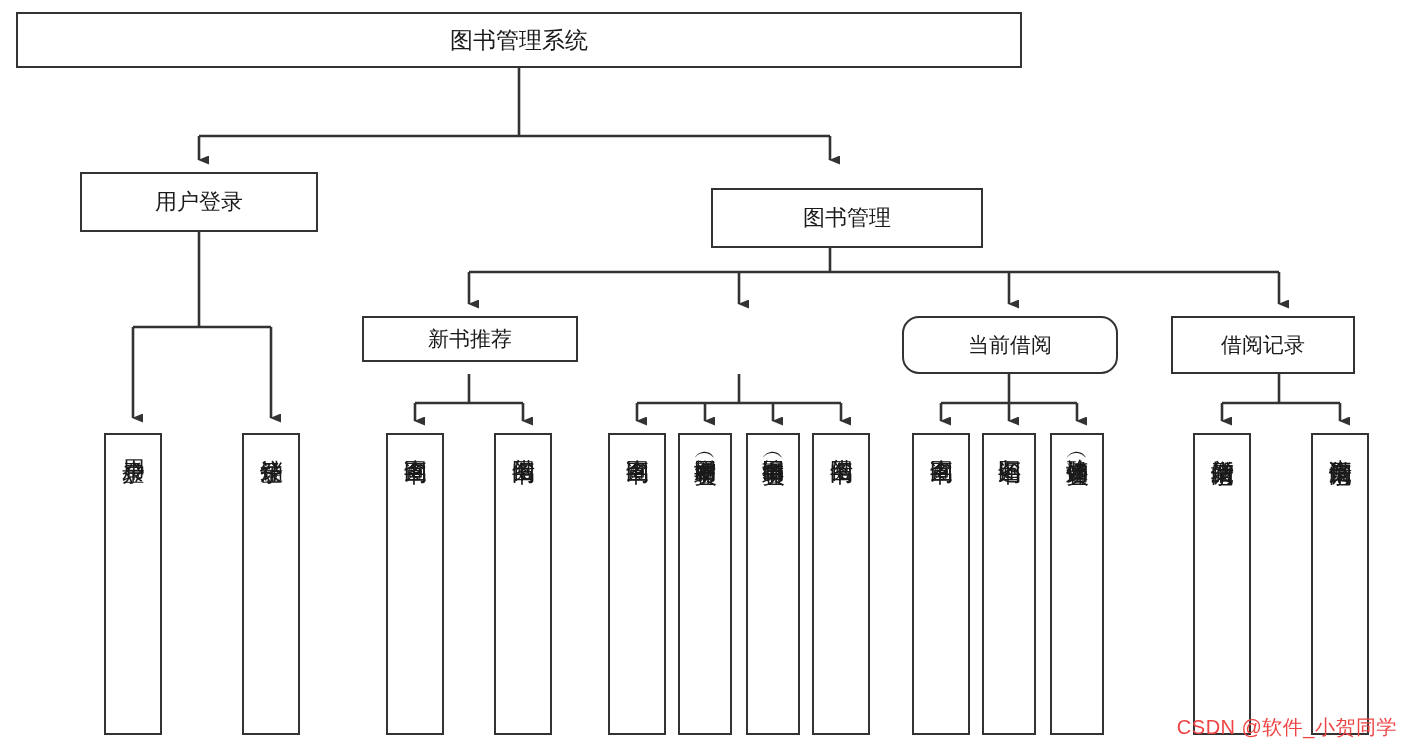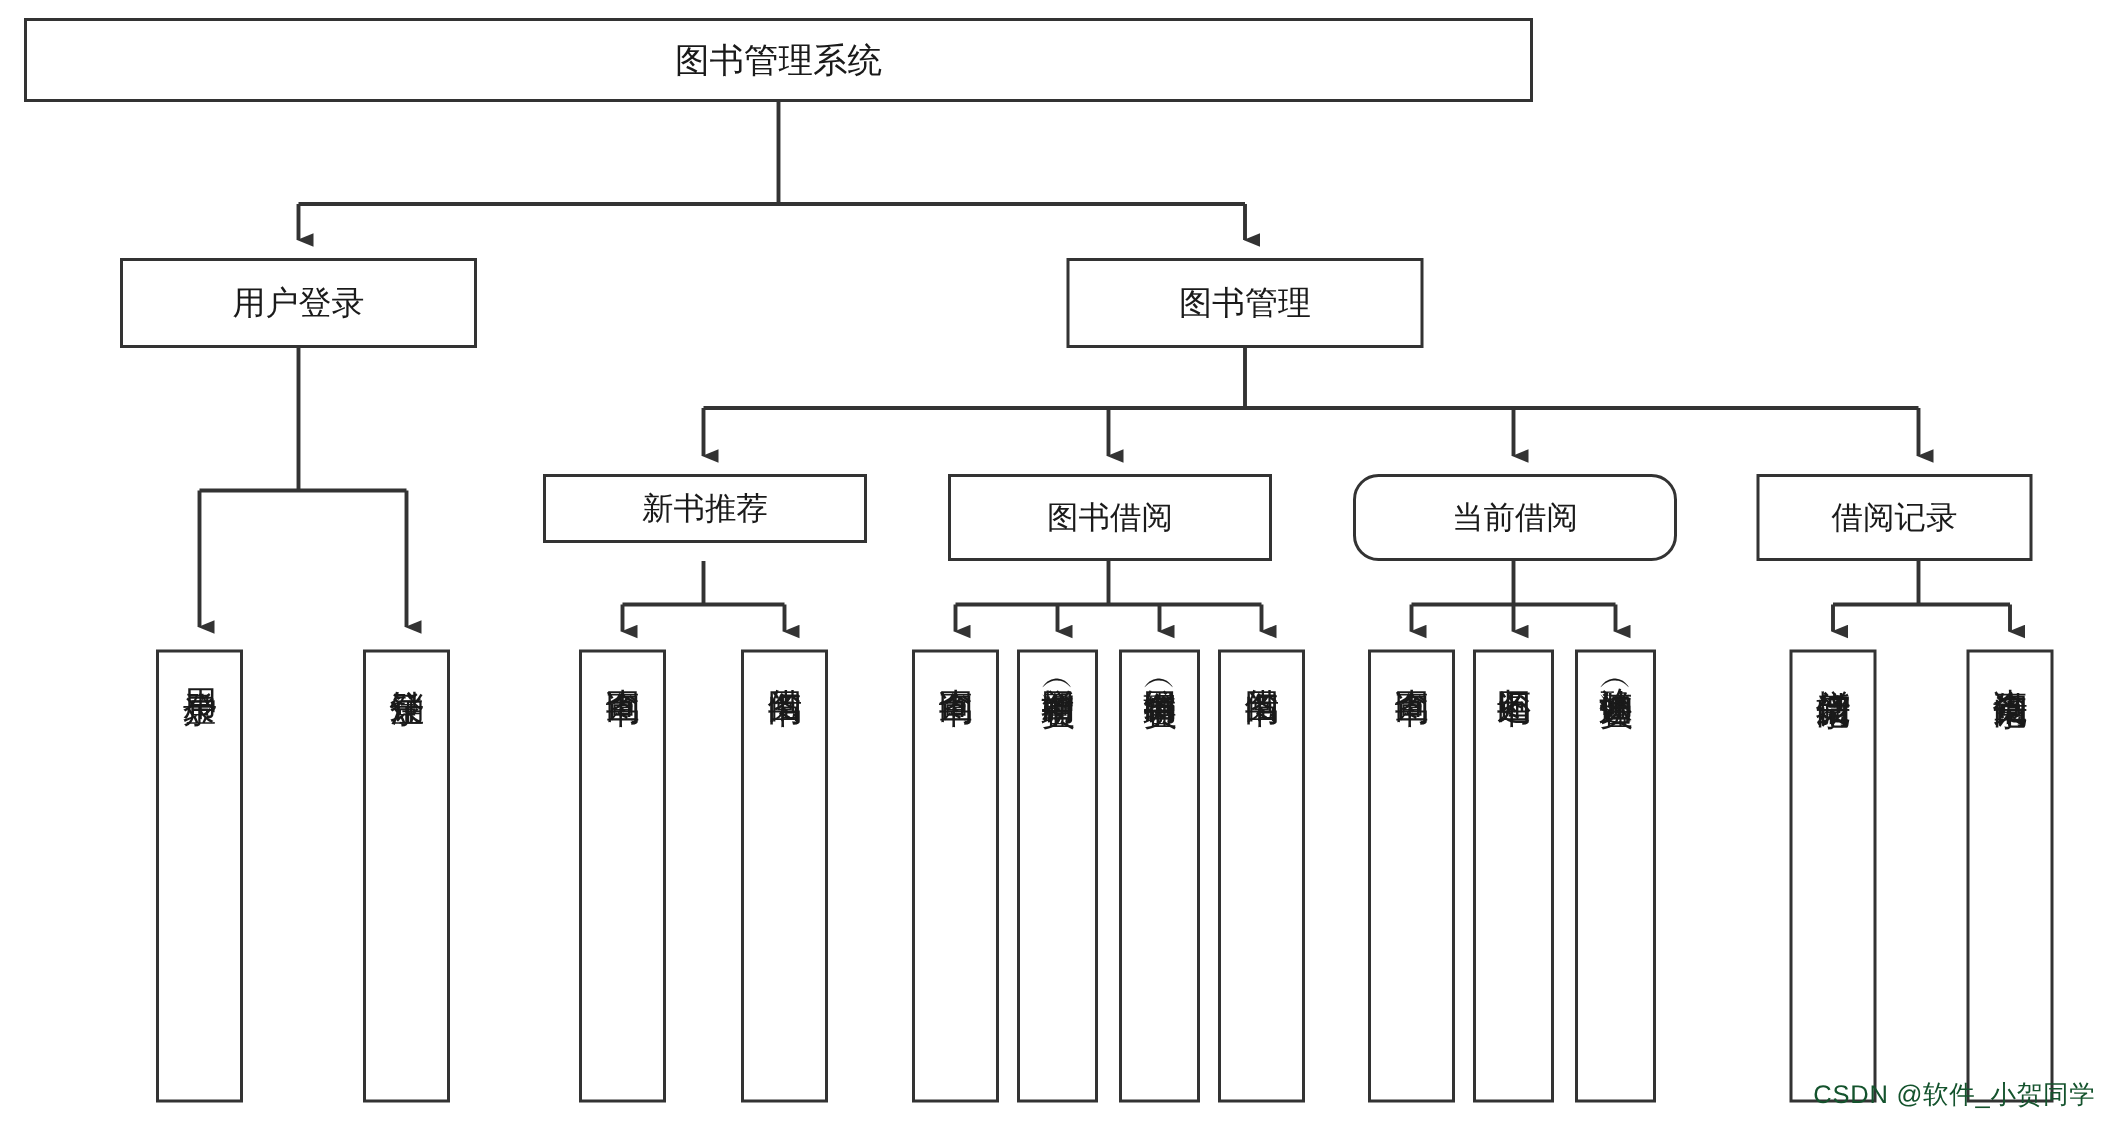--- a/index.html
+++ b/index.html
@@ -59,22 +59,22 @@
     left: 0;
     top: 0;
     width: 1405px;
     height: 747px;
     pointer-events: none;
   }
   .watermark {
     position: absolute;
     right: 8px;
     bottom: 6px;
-    font-size: 17px;
-    color: #14532d;
+    font-size: 20px;
+    color: #ef4444;
     letter-spacing: 0.5px;
     white-space: nowrap;
   }
 </style>
 </head>
 <body>
 
 <div id="canvas">
 
   <svg class="edges" viewBox="0 0 1405 747">
@@ -127,29 +127,26 @@
     </g>
   </svg>
 
   <div class="node root" style="left:16px; top:12px; width:1006px; height:56px;">
     <span>图书管理系统</span>
   </div>
 
   <div class="node lvl1" style="left:80px; top:172px; width:238px; height:60px;">
     <span>用户登录</span>
   </div>
-  <div class="node lvl1" style="left:711px; top:172px; width:238px; height:60px;">
+  <div class="node lvl1" style="left:711px; top:188px; width:272px; height:60px;">
     <span>图书管理</span>
   </div>
 
   <div class="node lvl2" style="left:362px; top:316px; width:216px; height:46px;">
     <span>新书推荐</span>
-  </div>
-  <div class="node lvl2" style="left:632px; top:316px; width:216px; height:58px;">
-    <span>图书借阅</span>
   </div>
   <div class="node lvl2" style="left:902px; top:316px; width:216px; height:58px;border-radius:17px;">
     <span>当前借阅</span>
   </div>
   <div class="node lvl2" style="left:1171px; top:316px; width:184px; height:58px;">
     <span>借阅记录</span>
   </div>
 
   <div class="node leaf" style="left:104px; top:433px; width:58px; height:302px;">
     <span class="vtext">用户登录</span>

